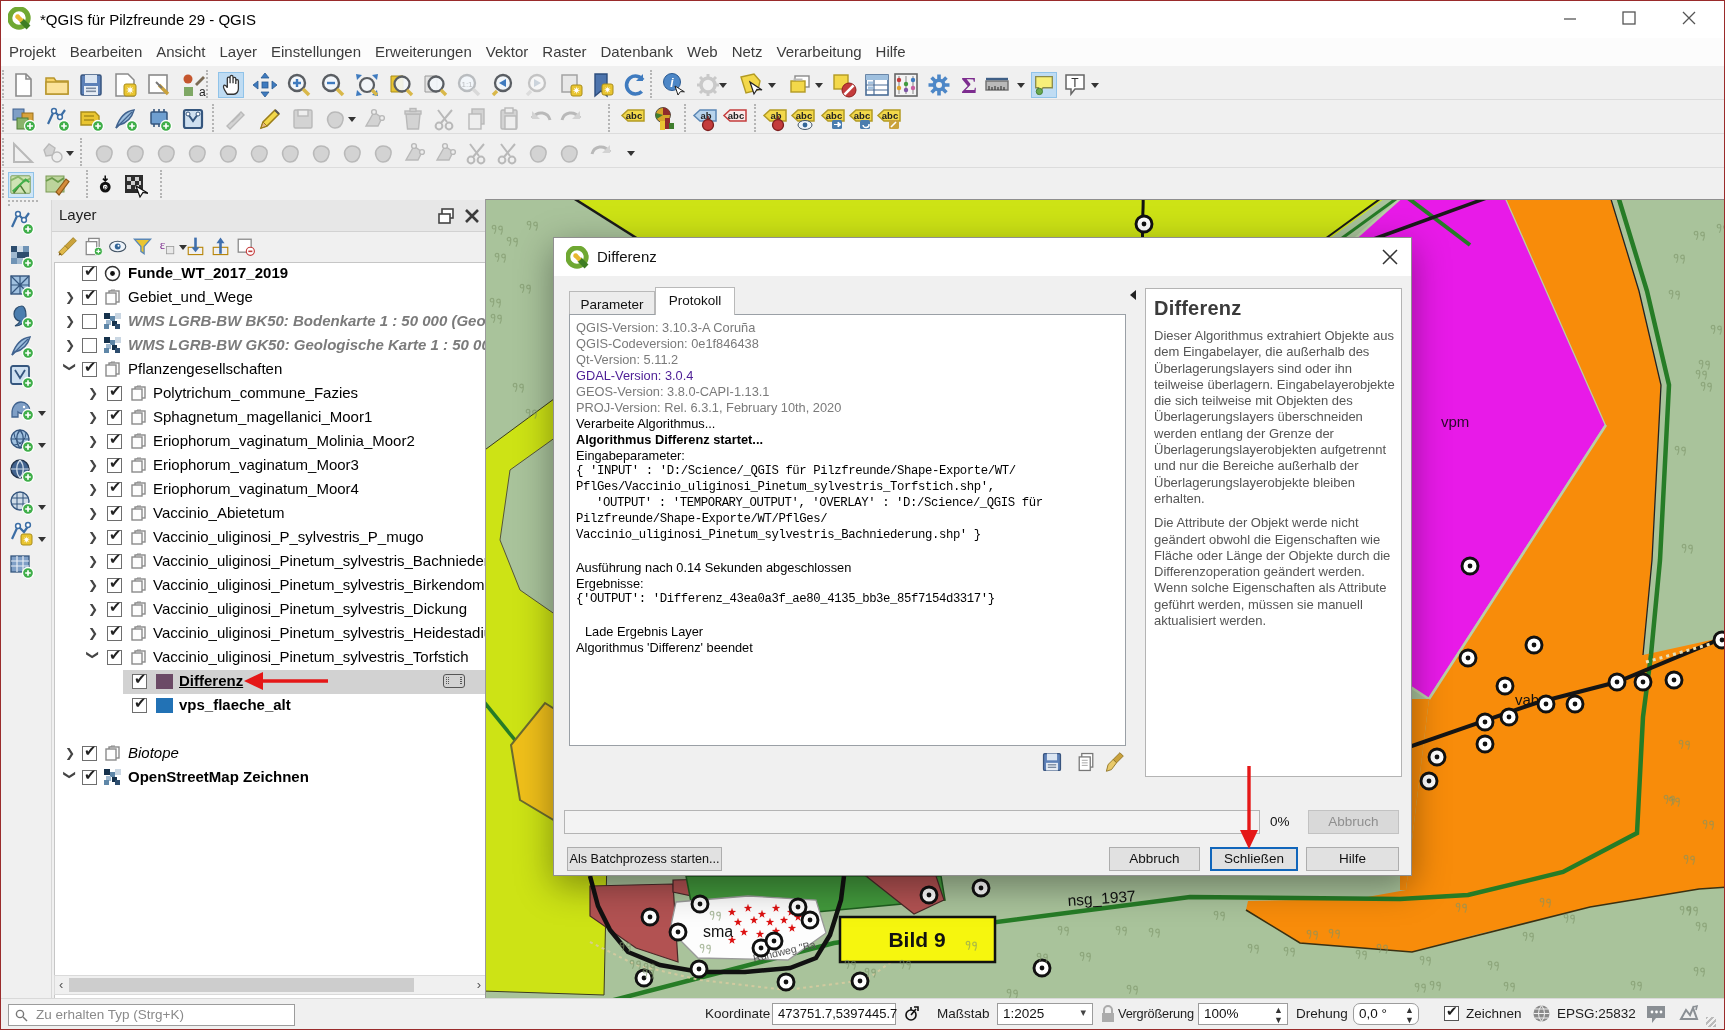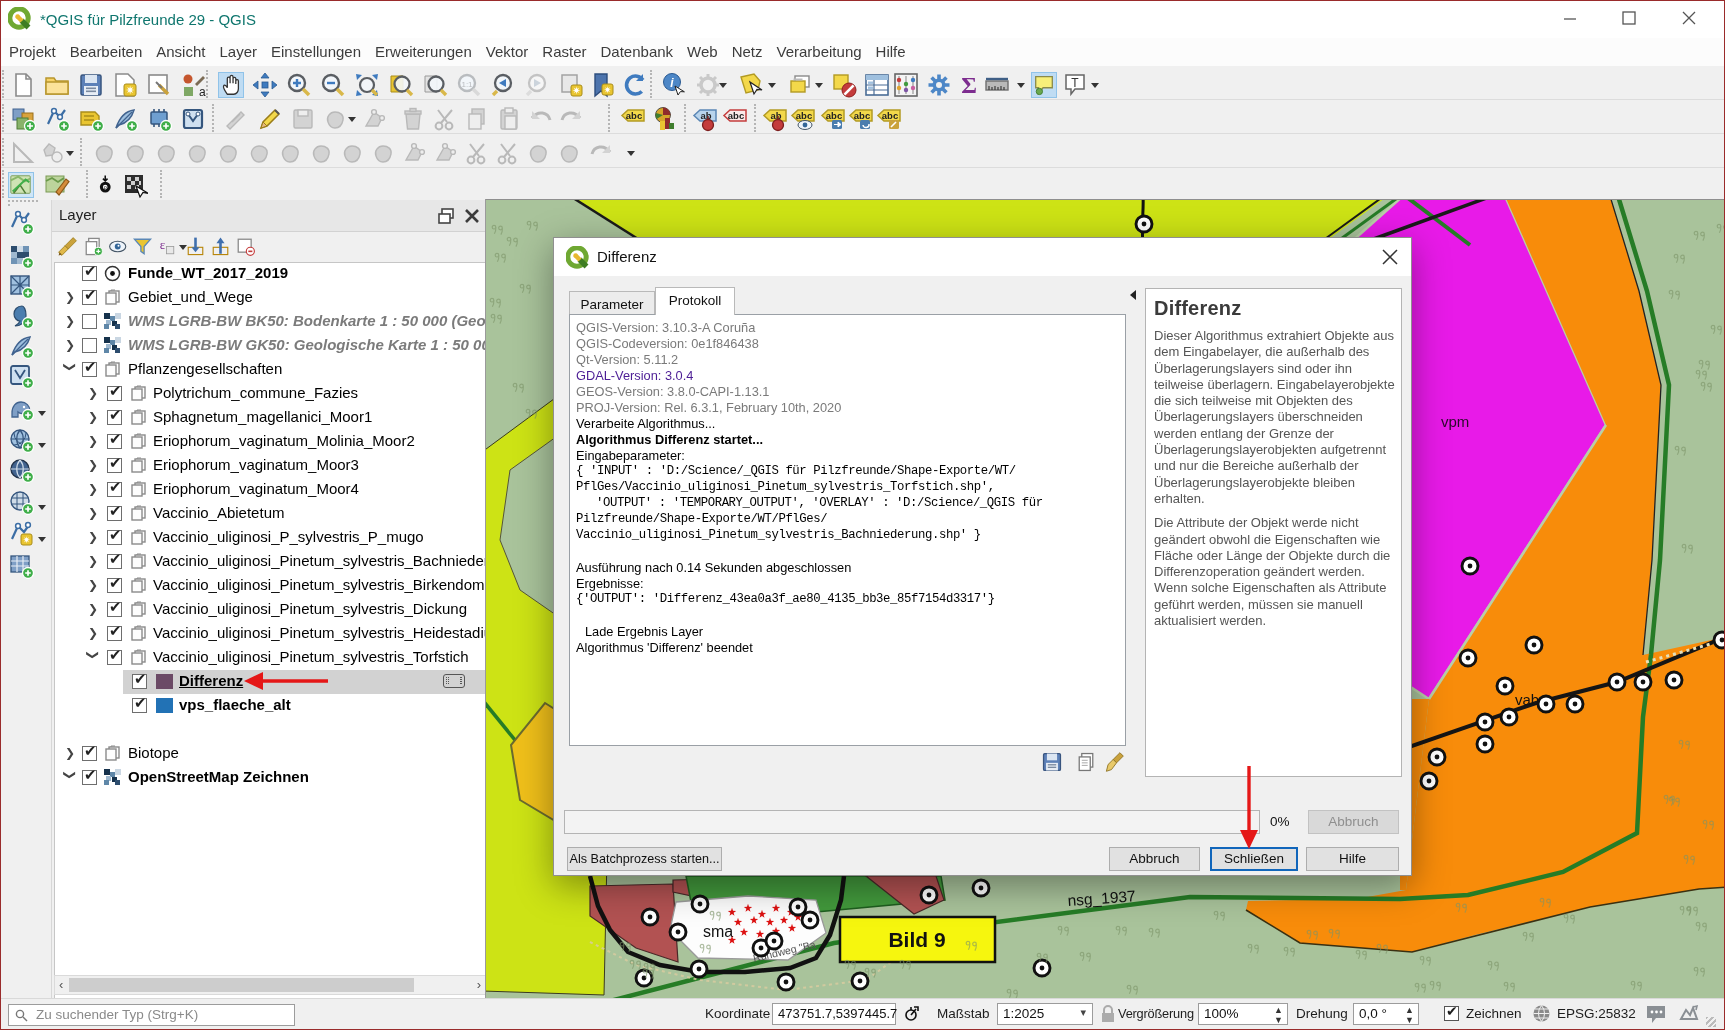--- a/index.html
+++ b/index.html
@@ -1,18 +1,18 @@
 <!DOCTYPE html>
 <html><head><meta charset="utf-8">
 <style>
 *{margin:0;padding:0;box-sizing:border-box;}
 html,body{width:1725px;height:1030px;overflow:hidden;font-family:"Liberation Sans",sans-serif;background:#fff;}
 .abs{position:absolute;}
 #titlebar{left:0;top:0;width:1725px;height:38px;background:#fff;}
-#title{left:40px;top:0;height:38px;line-height:40px;font-size:15px;color:#0f766e;}
+#title{left:40px;top:0;height:38px;line-height:40px;font-size:15px;color:#000000;}
 .winbtn{top:0;width:16px;height:38px;color:#444;}
 #menubar{left:0;top:38px;width:1725px;height:28px;background:#fcfcfc;}
 .menu{display:inline-block;padding:0 7px;font-size:15px;color:#3c3c3c;line-height:27px;}
 #tbar{left:0;top:66px;width:1725px;height:134px;background:#f0f0f0;}
 .ti{position:absolute;width:26px;height:26px;}
 .ti svg{width:100%;height:100%;}
 .caret{position:absolute;width:0;height:0;border-left:4px solid transparent;border-right:4px solid transparent;border-top:5px solid #333;}
 .vsep{position:absolute;width:5px;border-left:2px dotted #b5b5b5;}
 .hsep{position:absolute;left:0;width:1725px;height:1px;background:#dcdcdc;}
 #leftbar{left:0;top:200px;width:51px;height:798px;background:#f0f0f0;}
@@ -921,21 +921,21 @@
       <div class="trow" style="top:479px;">
         <span class="exp" style="left:10px;">❯</span>
         <div class="cb" style="left:27px;">
           <span class="ck">✔</span>
         </div>
         <div class="gicon" style="left:49px;"><svg width="17" height="17" viewBox="0 0 17 17">
             <rect x="5" y="2" width="10" height="11" fill="#fdfdfd" stroke="#8a8a8a" stroke-width="1.4"></rect>
             <rect x="2" y="4" width="10" height="11" fill="#fdfdfd" stroke="#8a8a8a" stroke-width="1.4"></rect>
             <path d="M7 2v-1h4" stroke="#8a8a8a" fill="none"></path>
           </svg></div>
-        <span class="lbl" style="left:73px;">Biotope</span>
+        <span class="lbl" style="left:73px;font-style:italic;">Biotope</span>
       </div>
       <div class="trow" style="top:503px;">
         <span class="exp" style="left:10px;top:2px;"><span style="display:inline-block;transform:rotate(90deg);">❯</span></span>
         <div class="cb" style="left:27px;">
           <span class="ck">✔</span>
         </div>
         <div class="gicon" style="left:49px;"><svg width="17" height="17" viewBox="0 0 17 17">
             <rect x="0" y="0" width="6" height="6" fill="#16324c"></rect>
             <rect x="6" y="3" width="5" height="5" fill="#5f87a8"></rect>
             <rect x="11" y="0" width="6" height="6" fill="#c9d6e2"></rect>
@@ -1177,37 +1177,37 @@
     <div class="btn" style="left:754px;top:572px;width:91px;height:24px;background:#d9d9d9;border:1px solid #c2c2c2;color:#8f8f8f;line-height:22px;">Abbruch</div>
     <div class="btn" style="left:13px;top:609px;width:155px;line-height:22px;white-space:nowrap;font-size:12.6px;overflow:hidden;">Als Batchprozess starten...</div>
     <div class="btn" style="left:555px;top:609px;width:91px;line-height:22px;">Abbruch</div>
     <div class="btn" style="left:656px;top:609px;width:88px;border:2px solid #1166bb;line-height:20px;">Schließen</div>
     <div class="btn" style="left:752px;top:609px;width:93px;line-height:22px;">Hilfe</div>
   </div>
 <div id="statusbar" class="abs">
     <div class="sb-box" style="left:8px;top:5px;width:287px;color:#8a8a8a;"><svg style="position:absolute;left:6px;top:4px;" width="13" height="13" viewBox="0 0 13 13">
         <circle cx="5" cy="5" r="3.6" fill="none" stroke="#777" stroke-width="1.4"></circle>
         <path d="M8 8l4 4" stroke="#777" stroke-width="1.4"></path>
-      </svg><span style="margin-left:22px;">Zu suchender Typ (Strg+K)</span></div>
+      </svg><span style="margin-left:22px;">Zu erhalten Typ (Strg+K)</span></div>
     <div class="sb-lbl" style="left:705px;">Koordinate</div>
     <div class="sb-box" style="left:772px;width:124px;font-size:13px;">473751.7,5397445.7</div>
     <svg class="abs" style="left:902px;top:5px;" width="20" height="20" viewBox="0 0 20 20">
       <circle cx="9" cy="11" r="5" fill="none" stroke="#111" stroke-width="1.6"></circle>
       <path d="M9 6V3M9 11l5-6M12 3h4v4" fill="none" stroke="#111" stroke-width="1.6"></path>
     </svg>
     <div class="sb-lbl" style="left:937px;">Maßstab</div>
     <div class="sb-box" style="left:997px;width:96px;">1:2025<span style="position:absolute;right:6px;top:-2px;color:#444;font-size:11px;">▾</span></div>
     <svg class="abs" style="left:1100px;top:6px;" width="16" height="18" viewBox="0 0 16 18">
       <rect x="2" y="8" width="12" height="9" fill="#ababab"></rect>
       <path d="M4 8V5a4 4 0 018 0v3" fill="none" stroke="#ababab" stroke-width="2"></path>
     </svg>
     <div class="sb-lbl" style="left:1118px;font-size:12.8px;letter-spacing:-.2px;text-align:center;">Vergrößerung</div>
     <div class="sb-box" style="left:1198px;width:90px;">100%<span style="position:absolute;right:4px;top:-4px;font-size:9px;color:#333;">▲</span><span style="position:absolute;right:4px;top:6px;font-size:9px;color:#333;">▼</span></div>
     <div class="sb-lbl" style="left:1296px;">Drehung</div>
-    <div class="sb-box" style="left:1353px;width:66px;">0,0 °<span style="position:absolute;right:4px;top:-4px;font-size:9px;color:#333;">▲</span><span style="position:absolute;right:4px;top:6px;font-size:9px;color:#333;">▼</span></div>
+    <div class="sb-box" style="left:1353px;width:66px;border-radius:7px;">0,0 °<span style="position:absolute;right:4px;top:-4px;font-size:9px;color:#333;">▲</span><span style="position:absolute;right:4px;top:6px;font-size:9px;color:#333;">▼</span></div>
     <div class="abs" style="left:1444px;top:7px;width:15px;height:15px;border:1px solid #555;background:#fff;">
       <span style="position:absolute;left:1px;top:-4px;font-size:14px;">✔</span>
     </div>
     <div class="sb-lbl" style="left:1466px;">Zeichnen</div>
     <svg class="abs" style="left:1532px;top:5px;" width="19" height="19" viewBox="0 0 19 19">
       <circle cx="9.5" cy="9.5" r="8" fill="#8a8a8a"></circle>
       <path d="M1.5 9.5h16M9.5 1.5a12 12 0 010 16M9.5 1.5a12 12 0 000 16M3 5h13M3 14h13" stroke="#f0f0f0" fill="none"></path>
     </svg>
     <div class="sb-lbl" style="left:1557px;">EPSG:25832</div>
     <svg class="abs" style="left:1644px;top:4px;" width="24" height="22" viewBox="0 0 24 22">

